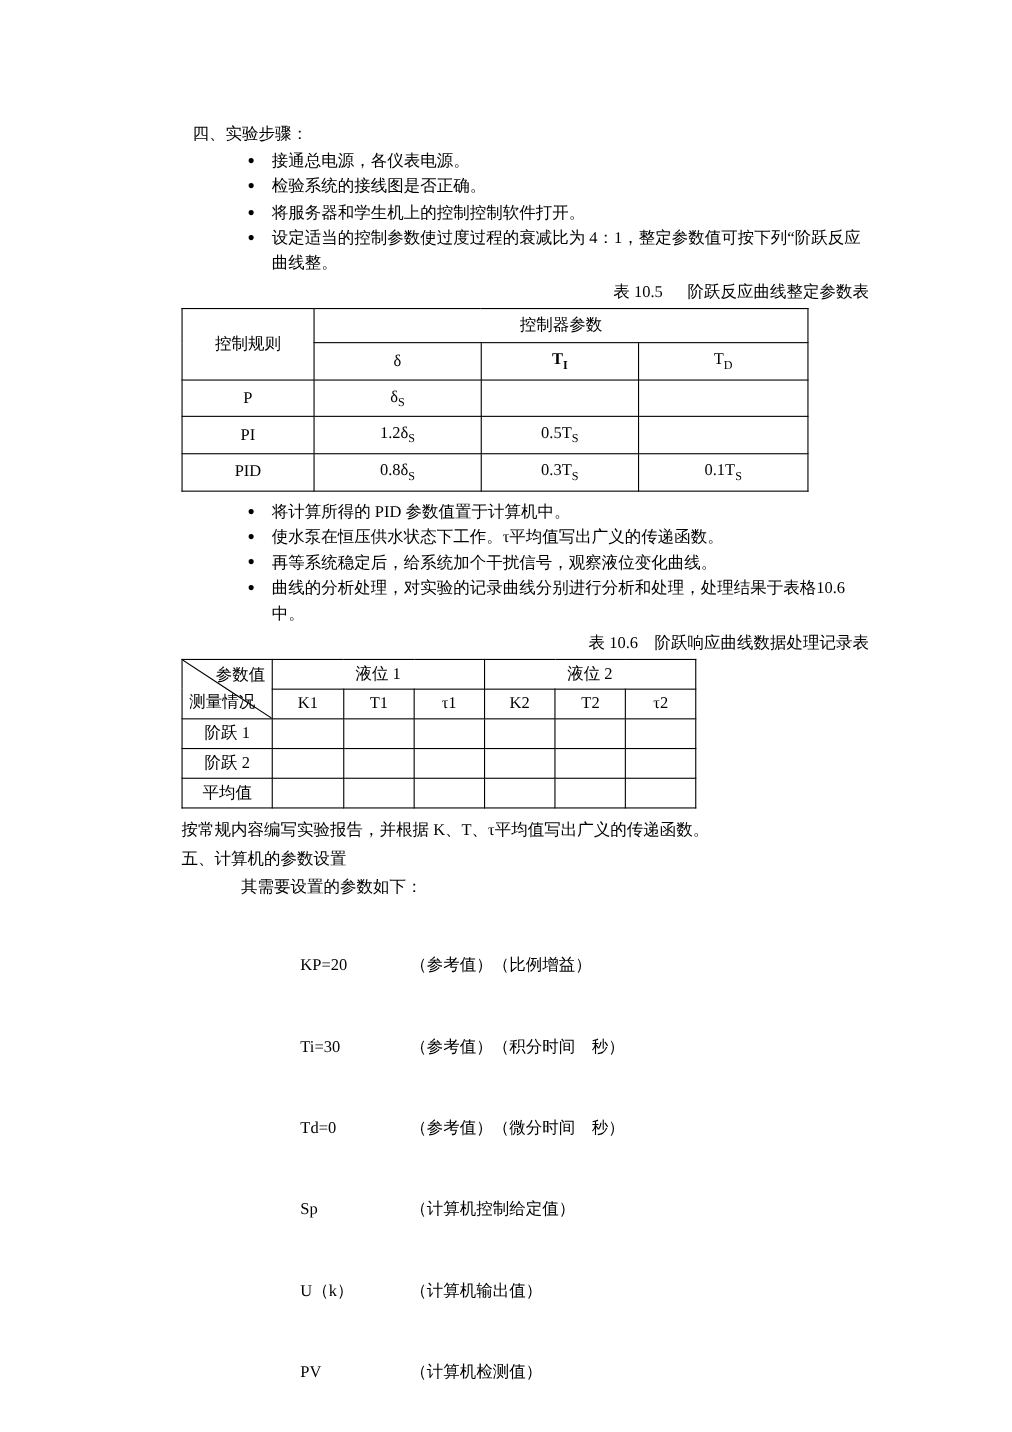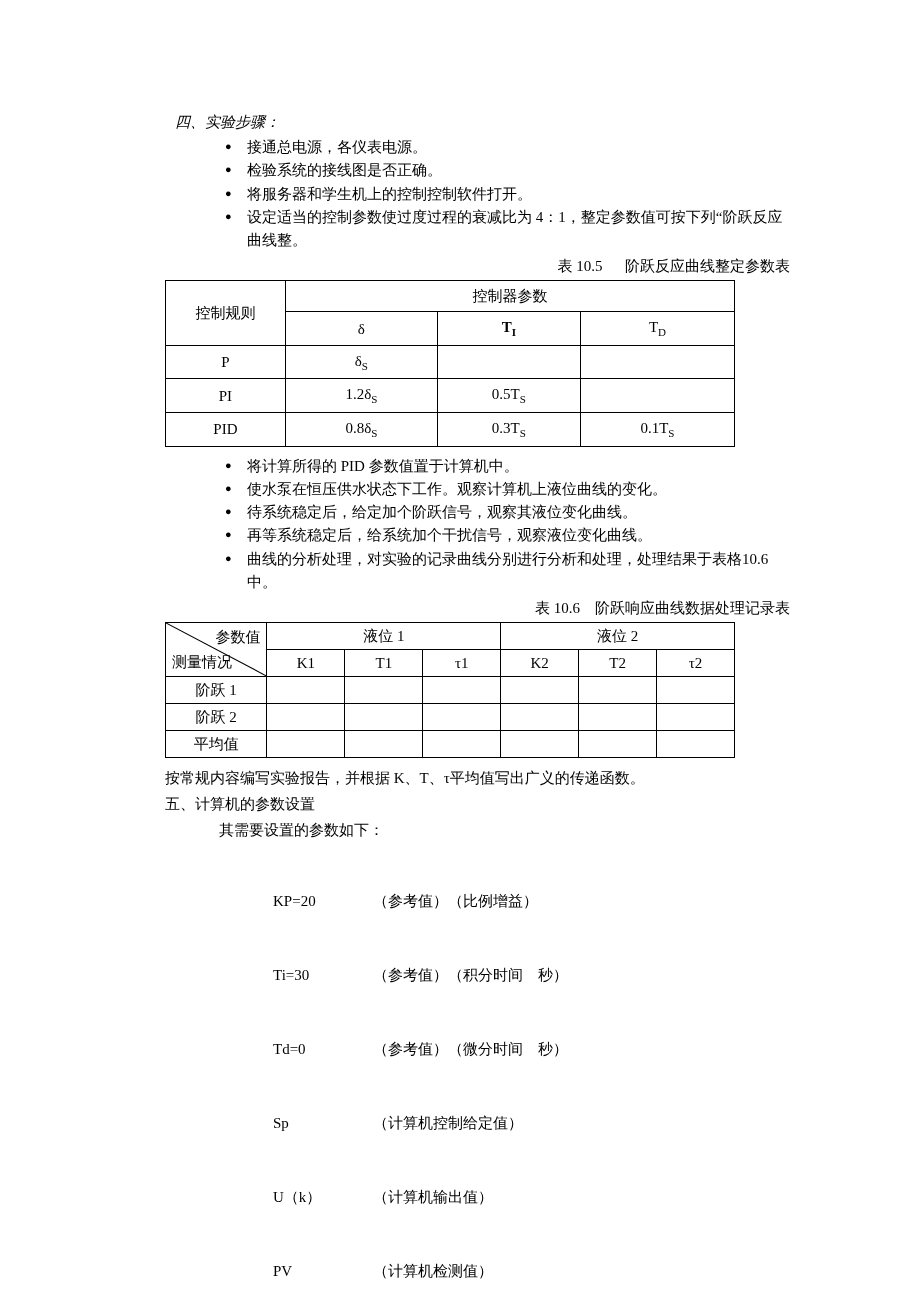--- a/index.html
+++ b/index.html
@@ -12,21 +12,20 @@
       padding: 0;
     }
     .page {
       width: 920px;
       min-height: 1302px;
       padding: 110px 130px 0 175px;
       box-sizing: border-box;
     }
     .section-title {
       margin: 0 0 2px 0;
-      font-style: italic;
     }
     .bullet-list {
       list-style: none;
       padding: 0 0 0 50px;
       margin: 0;
     }
     .bullet-list li {
       position: relative;
       padding-left: 22px;
       line-height: 1.55;
@@ -60,21 +59,21 @@
       font-weight: normal;
       font-size: 15px;
     }
     .tbl1 .c0 { width: 118px; }
     .tbl1 .c1 { width: 150px; }
     .tbl1 .c2 { width: 141px; font-weight: bold; }
     .tbl1 .c3 { width: 152px; }
     .sub { font-size: 11px; vertical-align: sub; }
 
     .tbl2 {
-      width: 570px;
+      width: 468px;
       margin-left: -10px;
     }
     .tbl2 th, .tbl2 td {
       border: 1px solid #000;
       text-align: center;
       padding: 1px 0;
       font-weight: normal;
       font-size: 15px;
       height: 22px;
     }
@@ -166,22 +165,21 @@
       <td>PID</td>
       <td><span>0.8</span><span>δ</span><span class="sub">S</span></td>
       <td><span>0.3</span><span>T</span><span class="sub">S</span></td>
       <td><span>0.1</span><span>T</span><span class="sub">S</span></td>
     </tr>
   </tbody>
     </table>
 
   <ul class="bullet-list" style="margin-top:8px;font-family:Liberation Serif, serif;">
     <li><span>将计算所得的 PID 参数值置于计算机中。</span></li>
-    <li><span>使水泵在恒压供水状态下工作。观察计算机上液位曲线的变化。</span></li>
-    <li><span>待系统稳定后，给定加个阶跃信号，观察其液位变化曲线。</span></li>
+    <li><span>使水泵在恒压供水状态下工作。τ平均值写出广义的传递函数。</span></li>
     <li><span>再等系统稳定后，给系统加个干扰信号，观察液位变化曲线。</span></li>
     <li><span>曲线的分析处理，对实验的记录曲线分别进行分析和处理，处理结果于表格10.6 中。</span></li>
   </ul>
 
   <div class="table-caption tc2">
     <span>表 10.6</span>
     <span>&nbsp;&nbsp;</span>
     <span>阶跃响应曲线数据处理记录表</span>
   </div>
 

